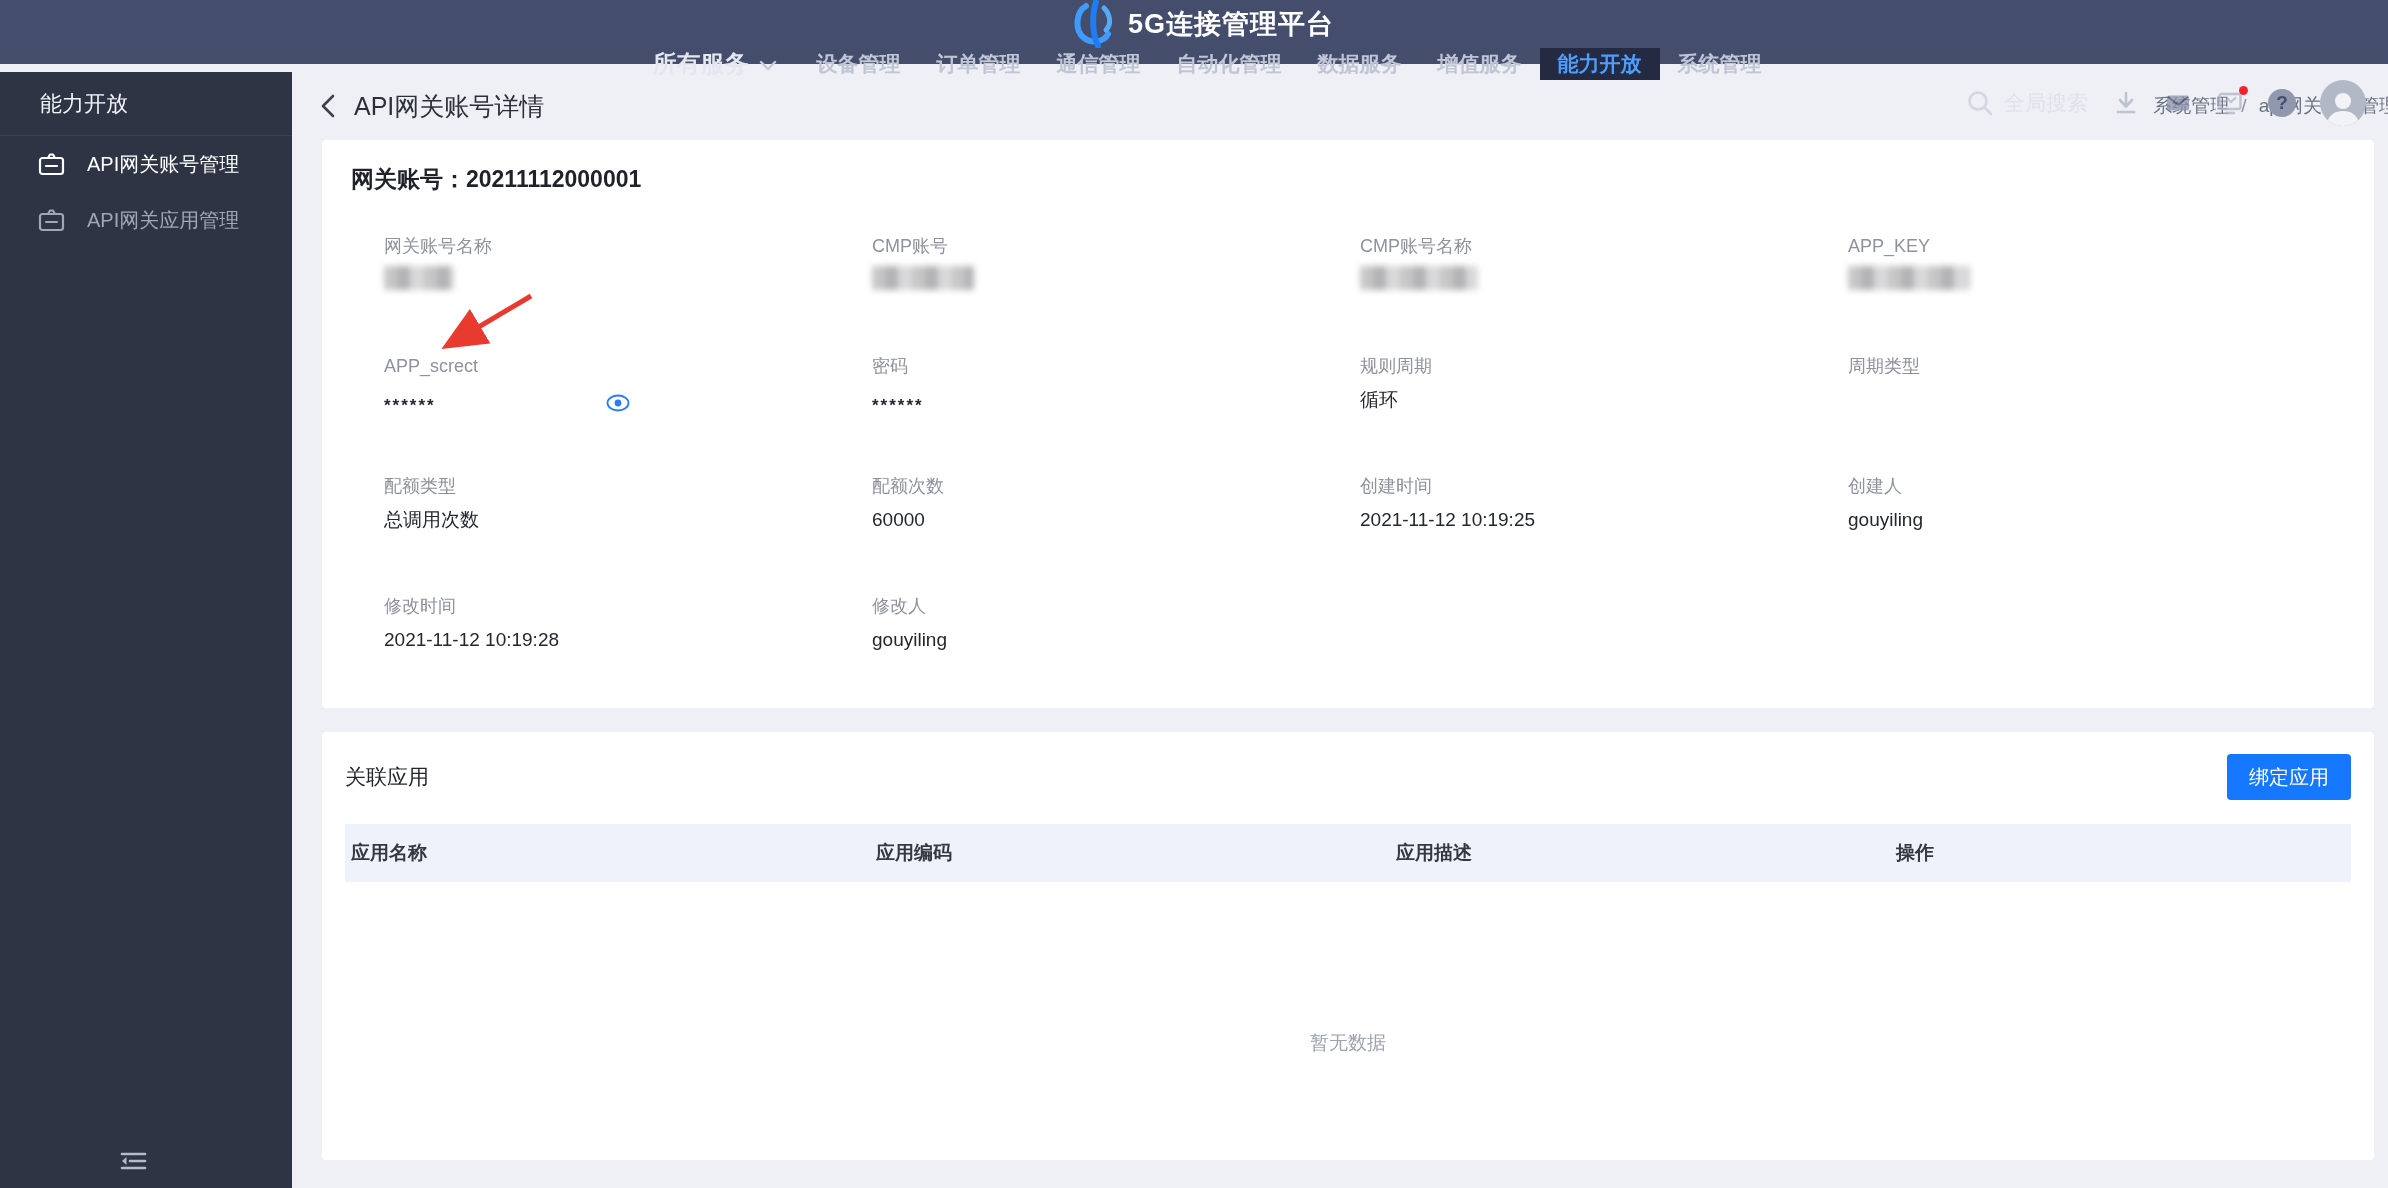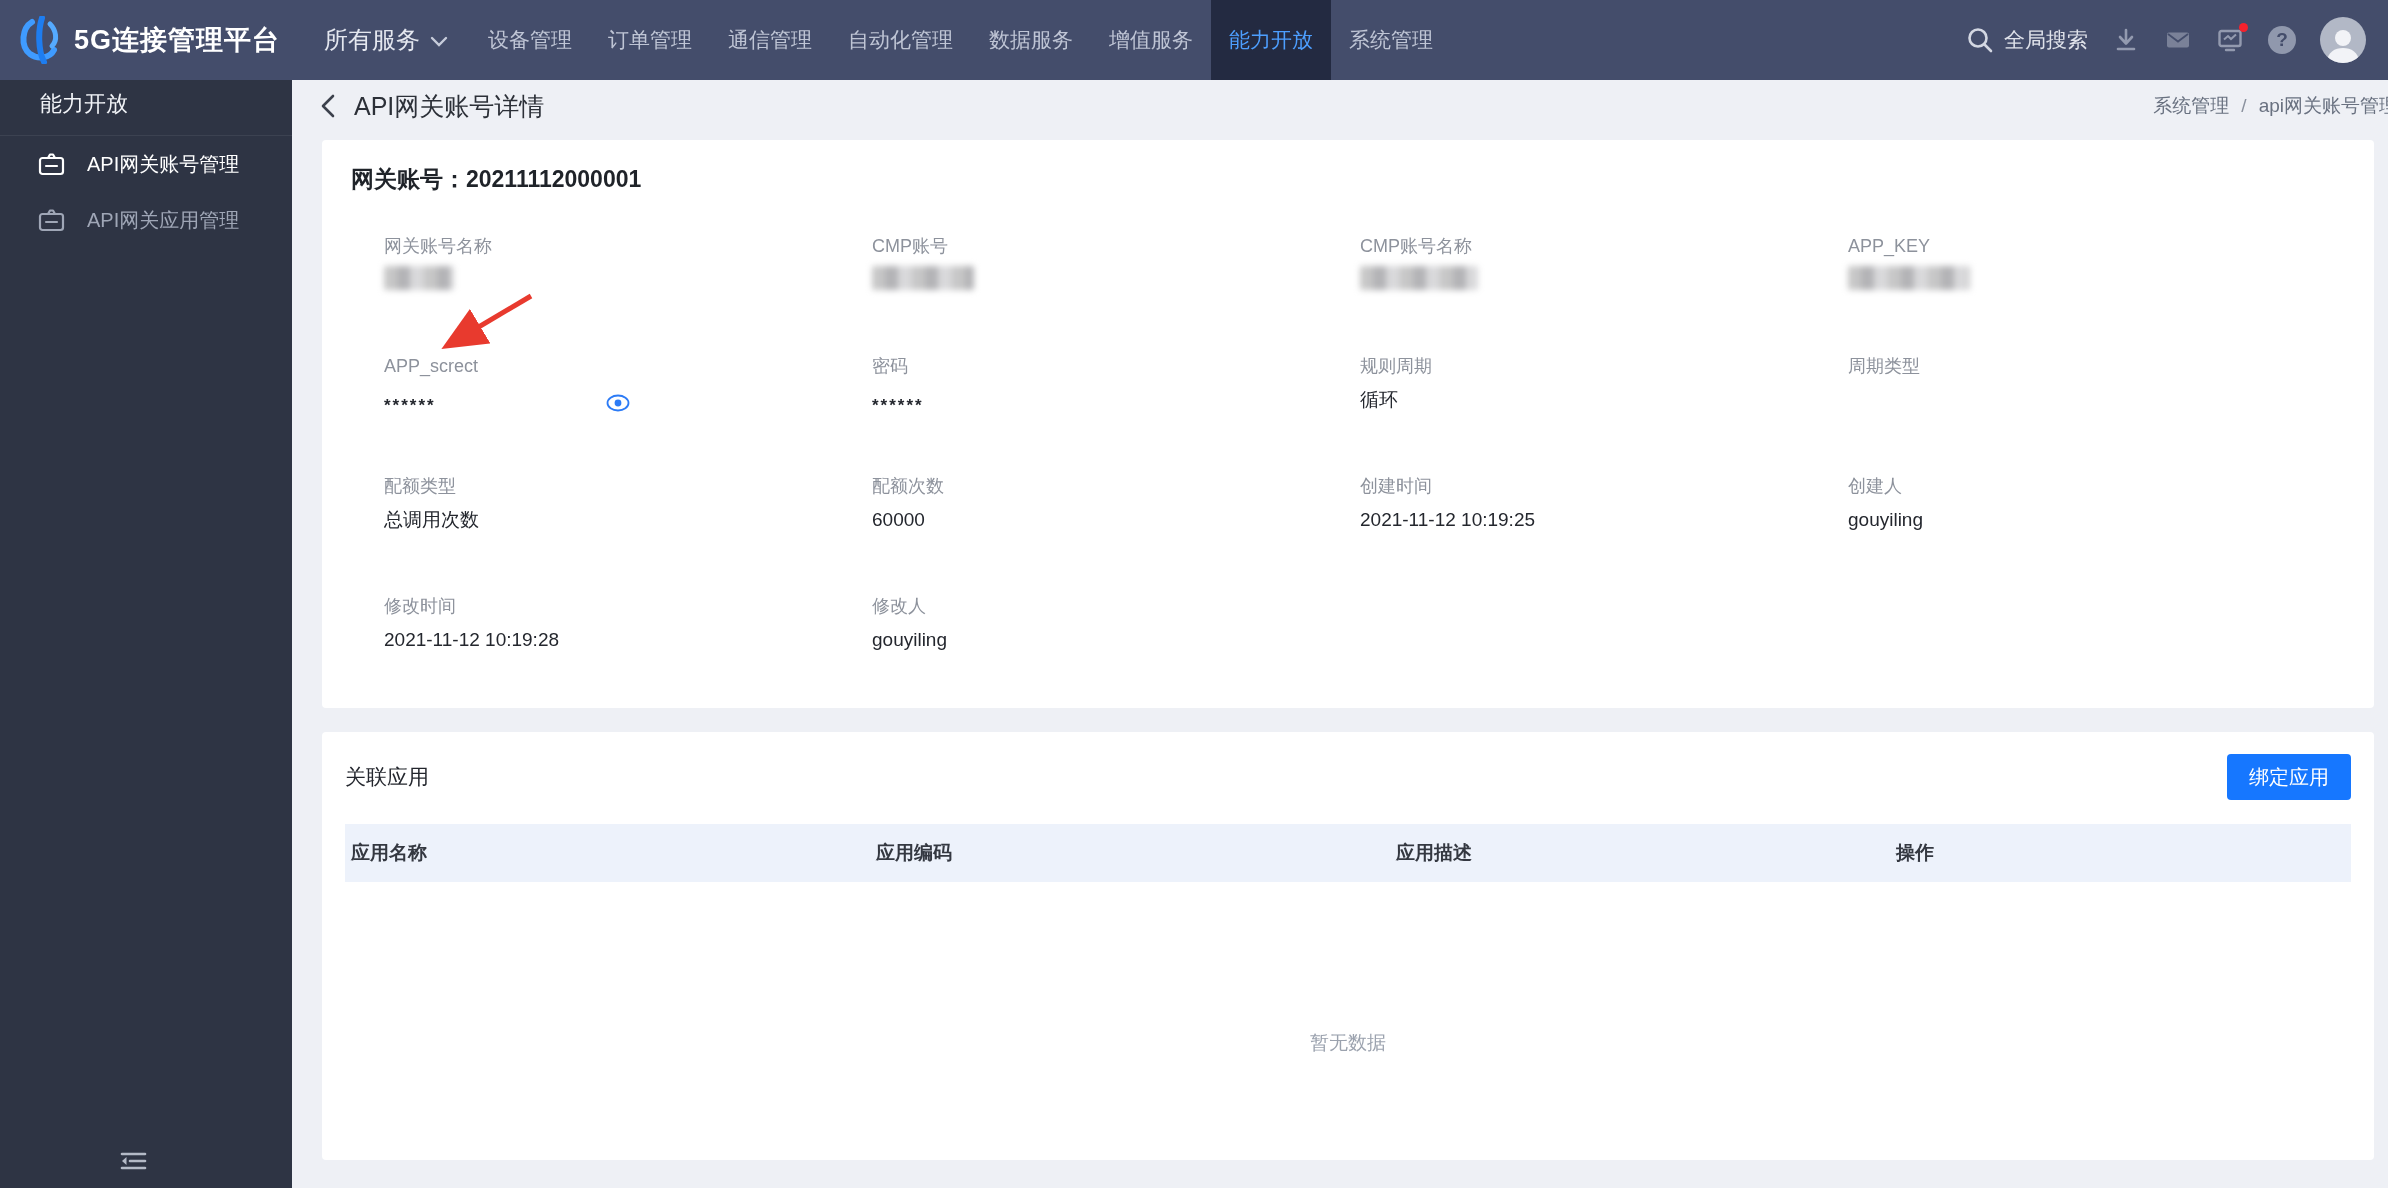--- a/index.html
+++ b/index.html
@@ -1,25 +1,25 @@
 <!DOCTYPE html>
 <html><head>
 <meta charset="utf-8">
 <style>
   * { margin:0; padding:0; box-sizing:border-box; }
   html,body { width:2388px; height:1188px; overflow:hidden; }
   body { font-family:"Liberation Sans","DejaVu Sans",sans-serif; background:#eef0f5; position:relative; color:#24272e; }
 
   
-  .navbar { position:absolute; top:0; left:0; width:2388px; height:80px; background:#444d6b; display:flex; align-items:center; z-index:30; }
+  .navbar { position:absolute; top:0; left:0; width:2388px; height:64px; background:#444d6b; display:flex; align-items:center; z-index:30;flex-direction:column; }
   .logo-wrap { display:flex; align-items:center; padding-left:18px; gap:12px; }
   .logo-icon { width:44px; height:48px; }
   .logo-text { color:#ffffff; font-size:27px; font-weight:bold; letter-spacing:1px; white-space:nowrap; }
   .nav-menu { display:flex; align-items:stretch; height:100%; margin-left:26px; }
-  .nav-item { display:flex; align-items:center; padding:0 18px; font-size:21px; color:#bfc5d5; cursor:pointer; white-space:nowrap; }
+  .nav-item { display:flex; align-items:center; padding:0 18px; font-size:21px; color:#bfc5d5; cursor:pointer; white-space:nowrap;font-weight:bold; }
   .nav-item.primary { font-size:24px; color:#e4e7ef; padding-right:8px; margin-right:14px; }
   .nav-item.primary .chev { margin-left:10px; margin-top:3px; }
   .nav-item.active { background:#232a41; color:#4d9fff; }
   .nav-right { margin-left:auto; display:flex; align-items:center; gap:24px; padding-right:22px; }
   .global-search { display:flex; align-items:center; gap:10px; color:#dfe2ea; font-size:21px; cursor:pointer; white-space:nowrap; }
   .nav-ico { width:28px; height:28px; display:block; cursor:pointer; }
   .ico-dim { opacity:.75; }
   .monitor-wrap { position:relative; cursor:pointer; }
   .monitor-dot { position:absolute; top:-3px; right:-4px; width:9px; height:9px; border-radius:50%; background:#f5222d; }
   .help-circle { width:28px; height:28px; border-radius:50%; background:#9098ad; color:#444d6b; font-size:19px; font-weight:bold; display:flex; align-items:center; justify-content:center; cursor:pointer; }

